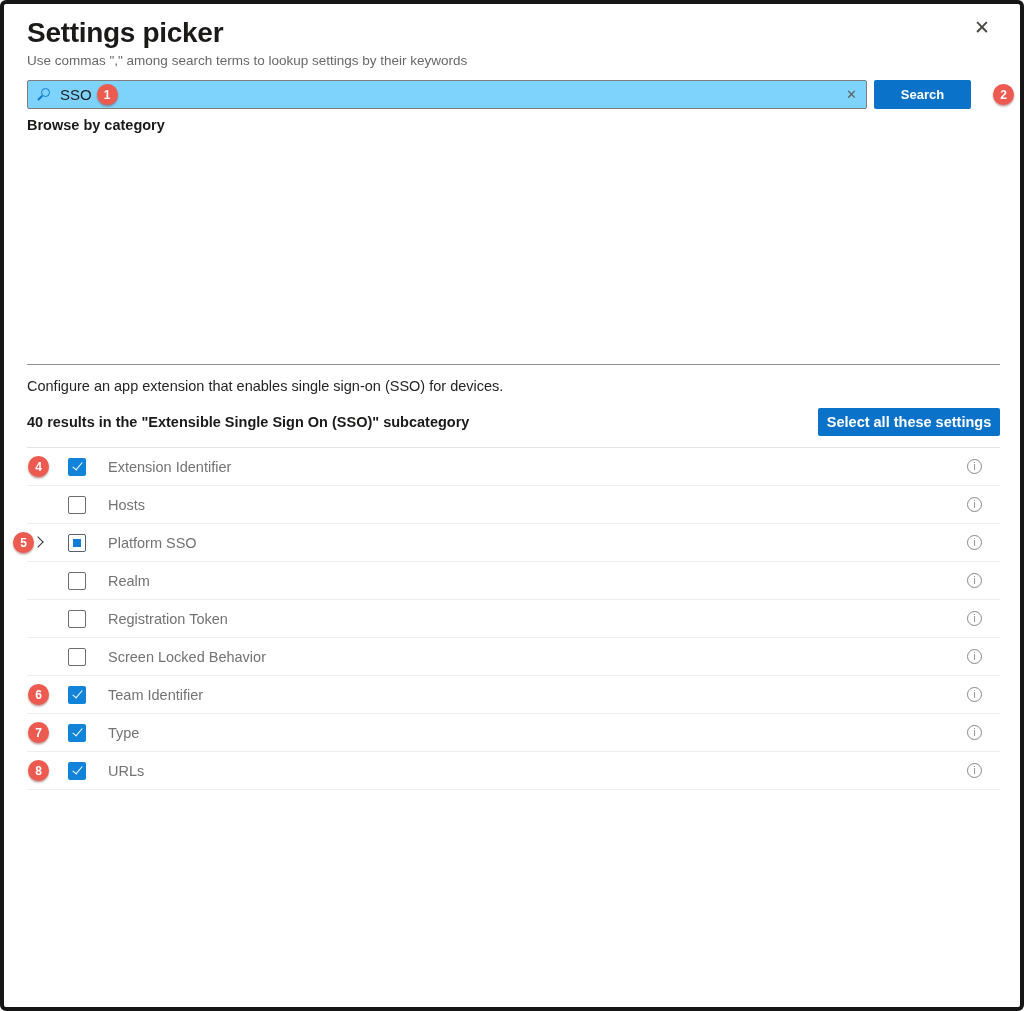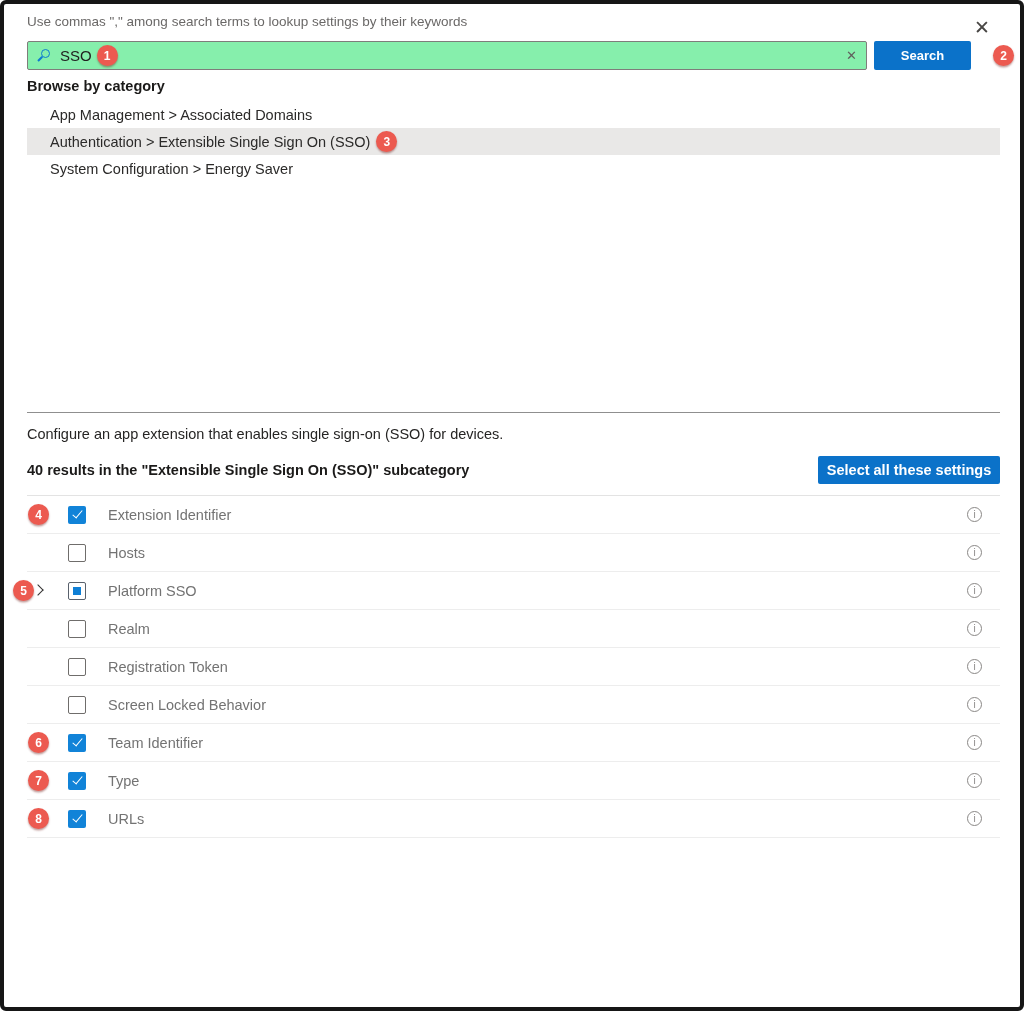--- a/index.html
+++ b/index.html
@@ -21,21 +21,21 @@
   
   .badge {
     display:inline-flex; align-items:center; justify-content:center;
     width:21px; height:21px; border-radius:50%;
     background:#ec5a50; color:#fff; font-size:12px; font-weight:700;
     box-shadow:0 1.5px 2px rgba(120,40,35,.45); flex:none;
   }
 
   
   .search-row { display:flex; align-items:stretch; height:29px; margin-top:11px; position:relative; padding-right:29px; }
-  .search-box { flex:1; border:1px solid #7f7d7b; border-radius:2px; background:#86efac; display:flex; align-items:center; padding:0 9px; }
+  .search-box { flex:1; border:1px solid #7f7d7b; border-radius:2px; background:#7dd3fc; display:flex; align-items:center; padding:0 9px; }
   .search-icon { position:relative; width:15px; height:15px; flex:none; }
   .search-icon::before { content:''; position:absolute; top:1px; right:2px; width:7px; height:7px; border:1.6px solid #0e7ad0; border-radius:50%; }
   .search-icon::after { content:''; position:absolute; left:0; bottom:3px; width:6px; height:1.6px; background:#0e7ad0; transform:rotate(-45deg); }
   .search-value { font-size:15px; color:#201f1e; margin-left:8px; }
   .search-box .badge { margin-left:5px; }
   .clear-icon { margin-left:auto; color:#605e5c; font-size:13px; cursor:pointer; }
   .search-btn {
     width:97px; margin-left:7px; border:none; border-radius:2px;
     background:#0b72c9; color:#fff; font-family:inherit; font-size:13px; font-weight:700;
     display:flex; align-items:center; justify-content:center; cursor:pointer;
@@ -82,46 +82,35 @@
     color:#8a8886; font-size:10px; line-height:13px; text-align:center; cursor:pointer; }
 </style>
 </head>
 <body>
 
 <div id="frame">
   <div id="content">
 
     <div class="close-btn">✕</div>
 
+    <div class="title">Settings picker</div>
     <div class="subtitle">Use commas "," among search terms to lookup settings by their keywords</div>
 
     <div class="search-row">
       <div class="search-box">
         <span class="search-icon"></span>
         <span class="search-value">SSO</span>
         <span class="badge">1</span>
         <span class="clear-icon">✕</span>
       </div>
       <button class="search-btn">Search</button>
       <span class="badge btn-badge">2</span>
     </div>
 
     <div class="browse-heading">Browse by category</div>
-    <div class="cat-list">
-        <div class="cat-row">
-          <span class="cat-label">App Management &gt; Associated Domains</span>
-        </div>
-        <div class="cat-row selected">
-          <span class="cat-label">Authentication &gt; Extensible Single Sign On (SSO)</span>
-          <span class="badge">3</span>
-        </div>
-        <div class="cat-row">
-          <span class="cat-label">System Configuration &gt; Energy Saver</span>
-        </div>
-      </div>
 
     <div class="mid-divider"></div>
 
     <div class="description">Configure an app extension that enables single sign-on (SSO) for devices.</div>
 
     <div class="results-row">
       <span class="results-summary">40 results in the "Extensible Single Sign On (SSO)" subcategory</span>
       <button class="select-all-btn">Select all these settings</button>
     </div>
 

